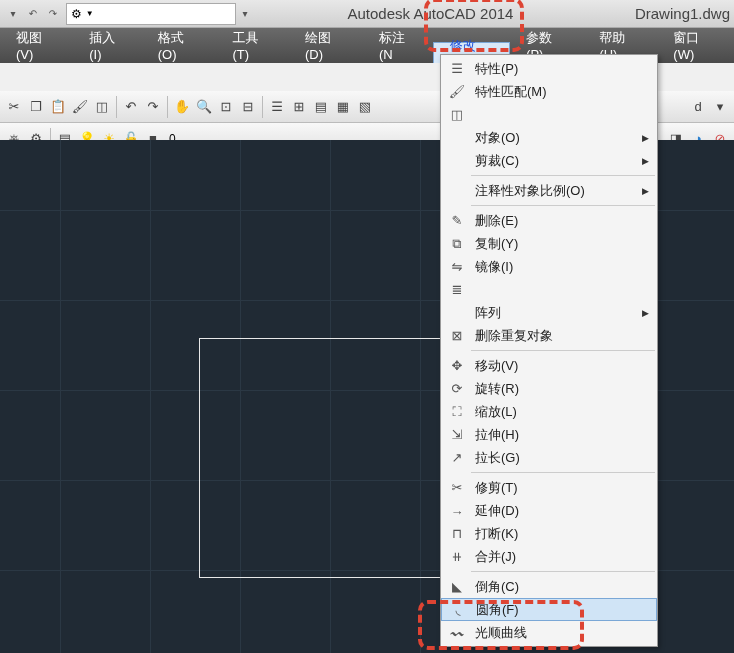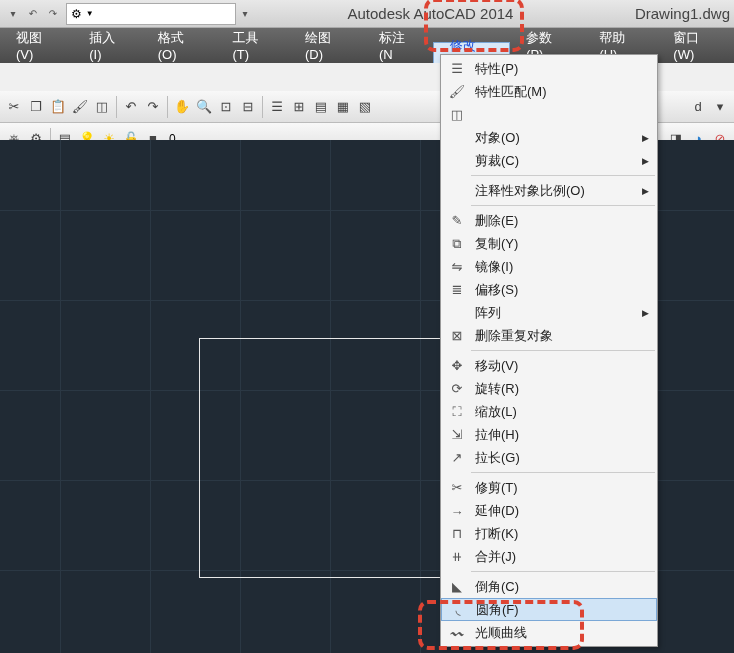--- a/index.html
+++ b/index.html
@@ -167,21 +167,20 @@
   <div class="dd-item">
       <span class="dd-icon">⧉</span>
       <span class="dd-label">复制(Y)</span>
     </div>
   <div class="dd-item">
       <span class="dd-icon">⇋</span>
       <span class="dd-label">镜像(I)</span>
     </div>
   <div class="dd-item">
       <span class="dd-icon">≣</span>
-      <span class="dd-label">偏移(S)</span>
     </div>
   <div class="dd-item">
       <span class="dd-icon"></span>
       <span class="dd-label">阵列</span>
       <span class="dd-arrow">▶</span>
     </div>
   <div class="dd-item">
       <span class="dd-icon">⊠</span>
       <span class="dd-label">删除重复对象</span>
     </div>

